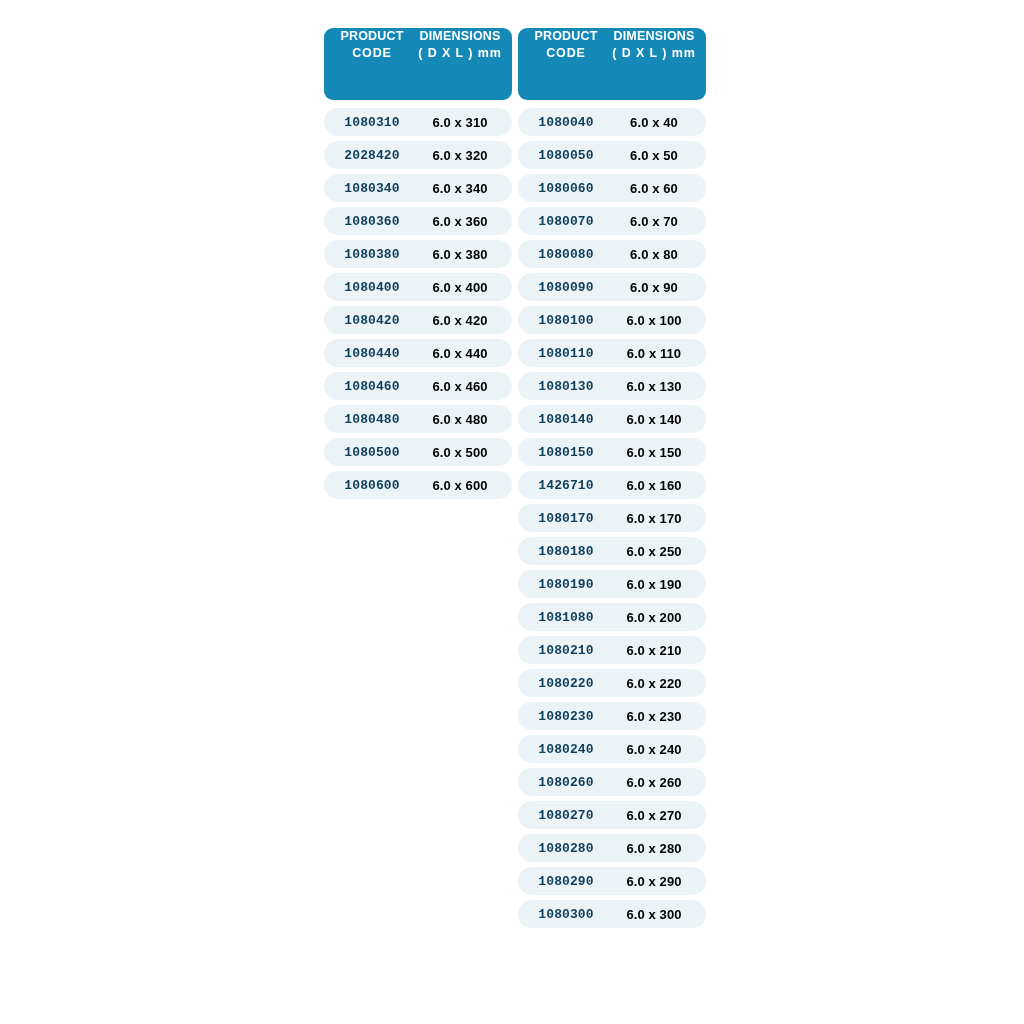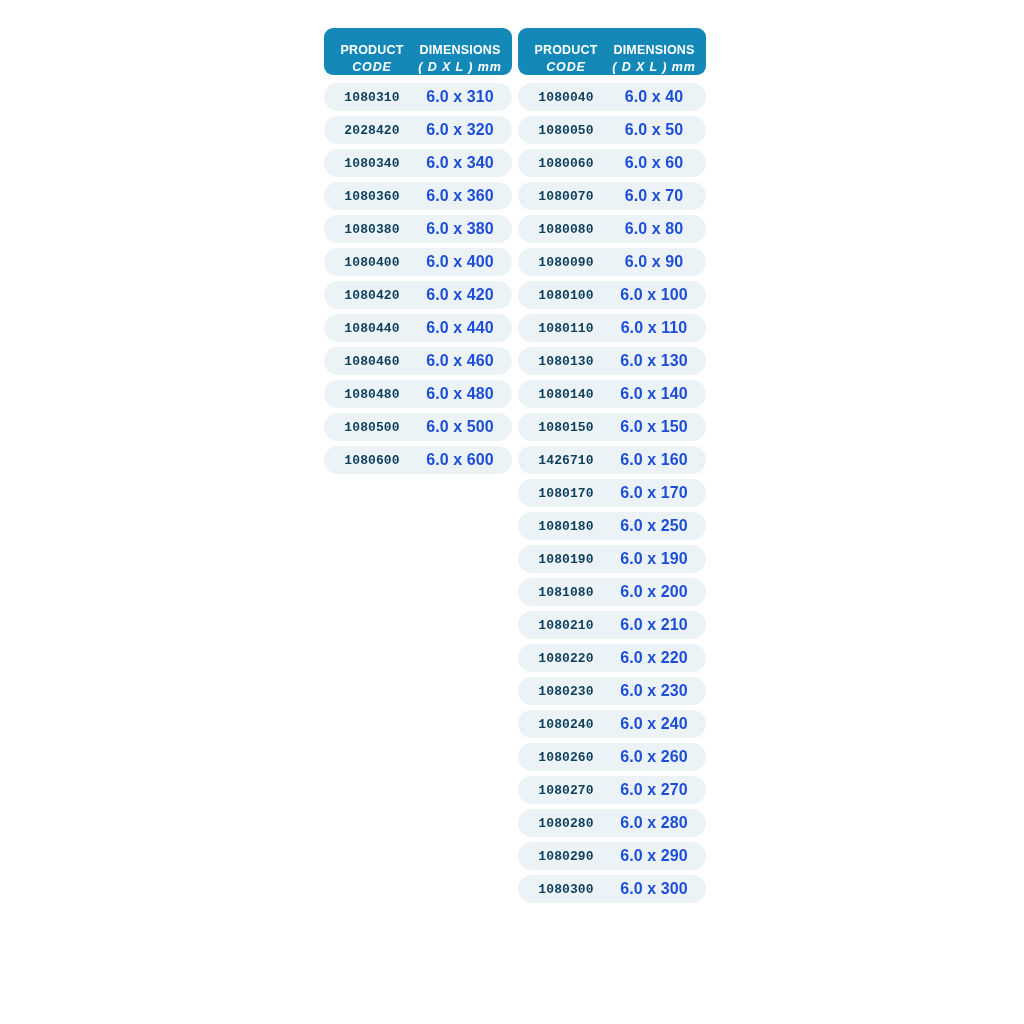--- a/index.html
+++ b/index.html
@@ -25,25 +25,25 @@
   }
 
   .spec-table {
     width: 188px;
     display: flex;
     flex-direction: column;
     gap: 5px;
   }
 
   .table-header {
-    height: 47px;
+    height: 72px;
     background: #1489b8;
     border-radius: 9px;
     display: flex;
-    align-items: flex-end;
+    align-items: flex-start;
     box-sizing: border-box;
     padding: 0 6px;
     margin-bottom: 3px;
   }
 
   .th-cell {
     color: #ffffff;
     font-size: 12.5px;
     font-weight: bold;
     line-height: 1.32;
@@ -52,21 +52,20 @@
   }
   .th-cell.code-col {
     width: 84px;
   }
   .th-cell.dim-col {
     width: 92px;
   }
   .th-line2 {
     display: block;
     letter-spacing: 0.9px;
-    font-style: italic;
   }
 
   .data-row {
     height: 28px;
     background: #ecf3f7;
     border-radius: 14px;
     display: flex;
     align-items: center;
     box-sizing: border-box;
     padding: 0 6px;
@@ -77,22 +76,22 @@
     text-align: center;
     color: #0d3e5b;
     font-size: 13px;
     font-weight: bold;
     letter-spacing: 0.1px;
     font-family: Liberation Mono, monospace;
   }
   .cell-dim {
     width: 92px;
     text-align: center;
-    color: #1d4ed8;
-    font-size: 16px;
+    color: #000000;
+    font-size: 13px;
     font-weight: bold;
     letter-spacing: 0.1px;
   }
 </style>
 </head>
 <body>
 
 <div id="tables-wrap">
     <div class="spec-table">
       <div class="table-header">

